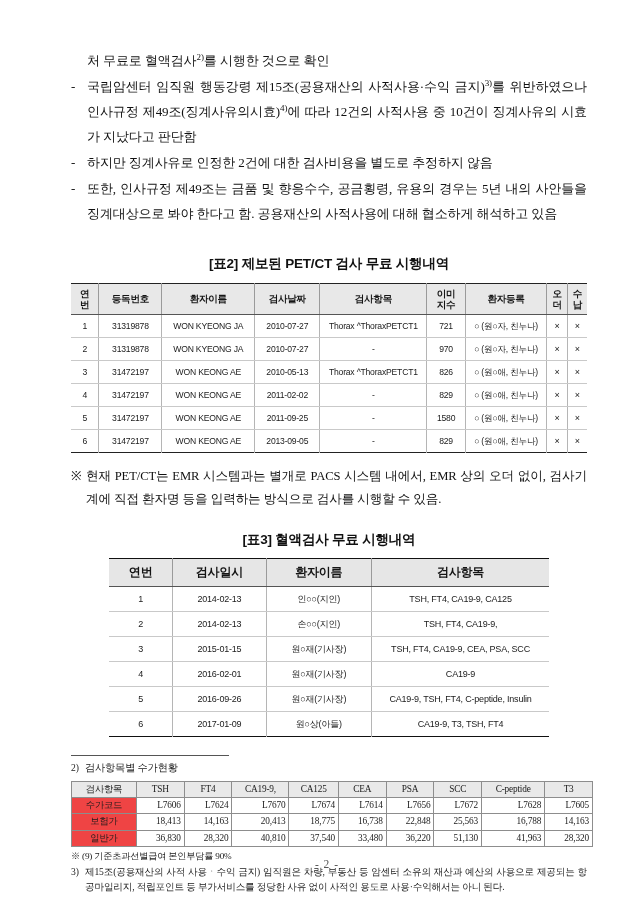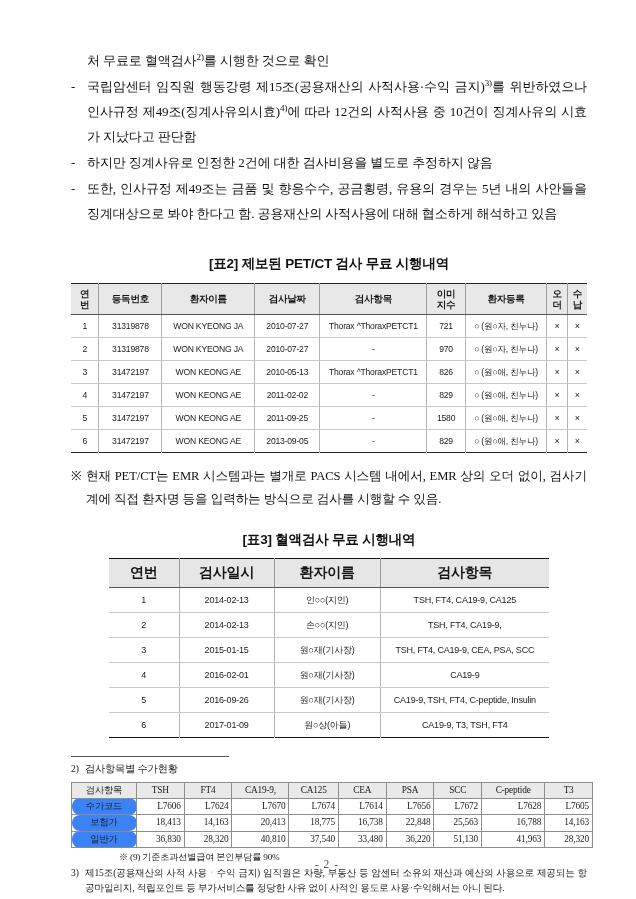--- a/index.html
+++ b/index.html
@@ -139,22 +139,22 @@
     margin: 0 auto;
   }
   .t3 {
     font-size: 9.0px;
     border-top: 1.8px solid #111;
     border-bottom: 1.8px solid #111;
   }
   .t3 th {
     background: #e6e6e6;
     font-weight: bold;
-    font-size: 14px;
-    padding: 5px 8px;
+    font-size: 12px;
+    padding: 5px 2px;
     border-right: 0.8px solid #9a9a9a;
     border-bottom: 1.2px solid #555;
     letter-spacing: -0.2px;
     color: #141414;
   }
   .t3 th:last-child { border-right: none; }
   .t3 td {
     text-align: center;
     padding: 5.5px 2px;
     border-right: 0.8px solid #b5b5b5;
@@ -209,36 +209,34 @@
     padding: 1.2px 3px;
     line-height: 13px;
   }
   .tfn th {
     background: #e9e9e9;
     font-weight: normal;
     text-align: center;
     letter-spacing: -0.2px;
   }
   .tfn td.rowlbl {
-    background: #3b82f6;
+    background: #ef4444;
     text-align: center;
     letter-spacing: -0.2px;
     width: 58px;
-    border-radius: 8px;
   }
   .tfn td.num {
     text-align: right;
     font-family: "Liberation Serif", serif;
   }
   .tfn td.ctr { text-align: center; }
   .fn-star {
     font-size: 9.2px;
     margin-top: 2px;
     letter-spacing: -0.2px;
-    margin-left: 48px;
   }
 
   .pagenum {
     position: absolute;
     left: 0;
     top: 858px;
     width: 636px;
     text-align: center;
     font-size: 11.5px;
     color: #555;

